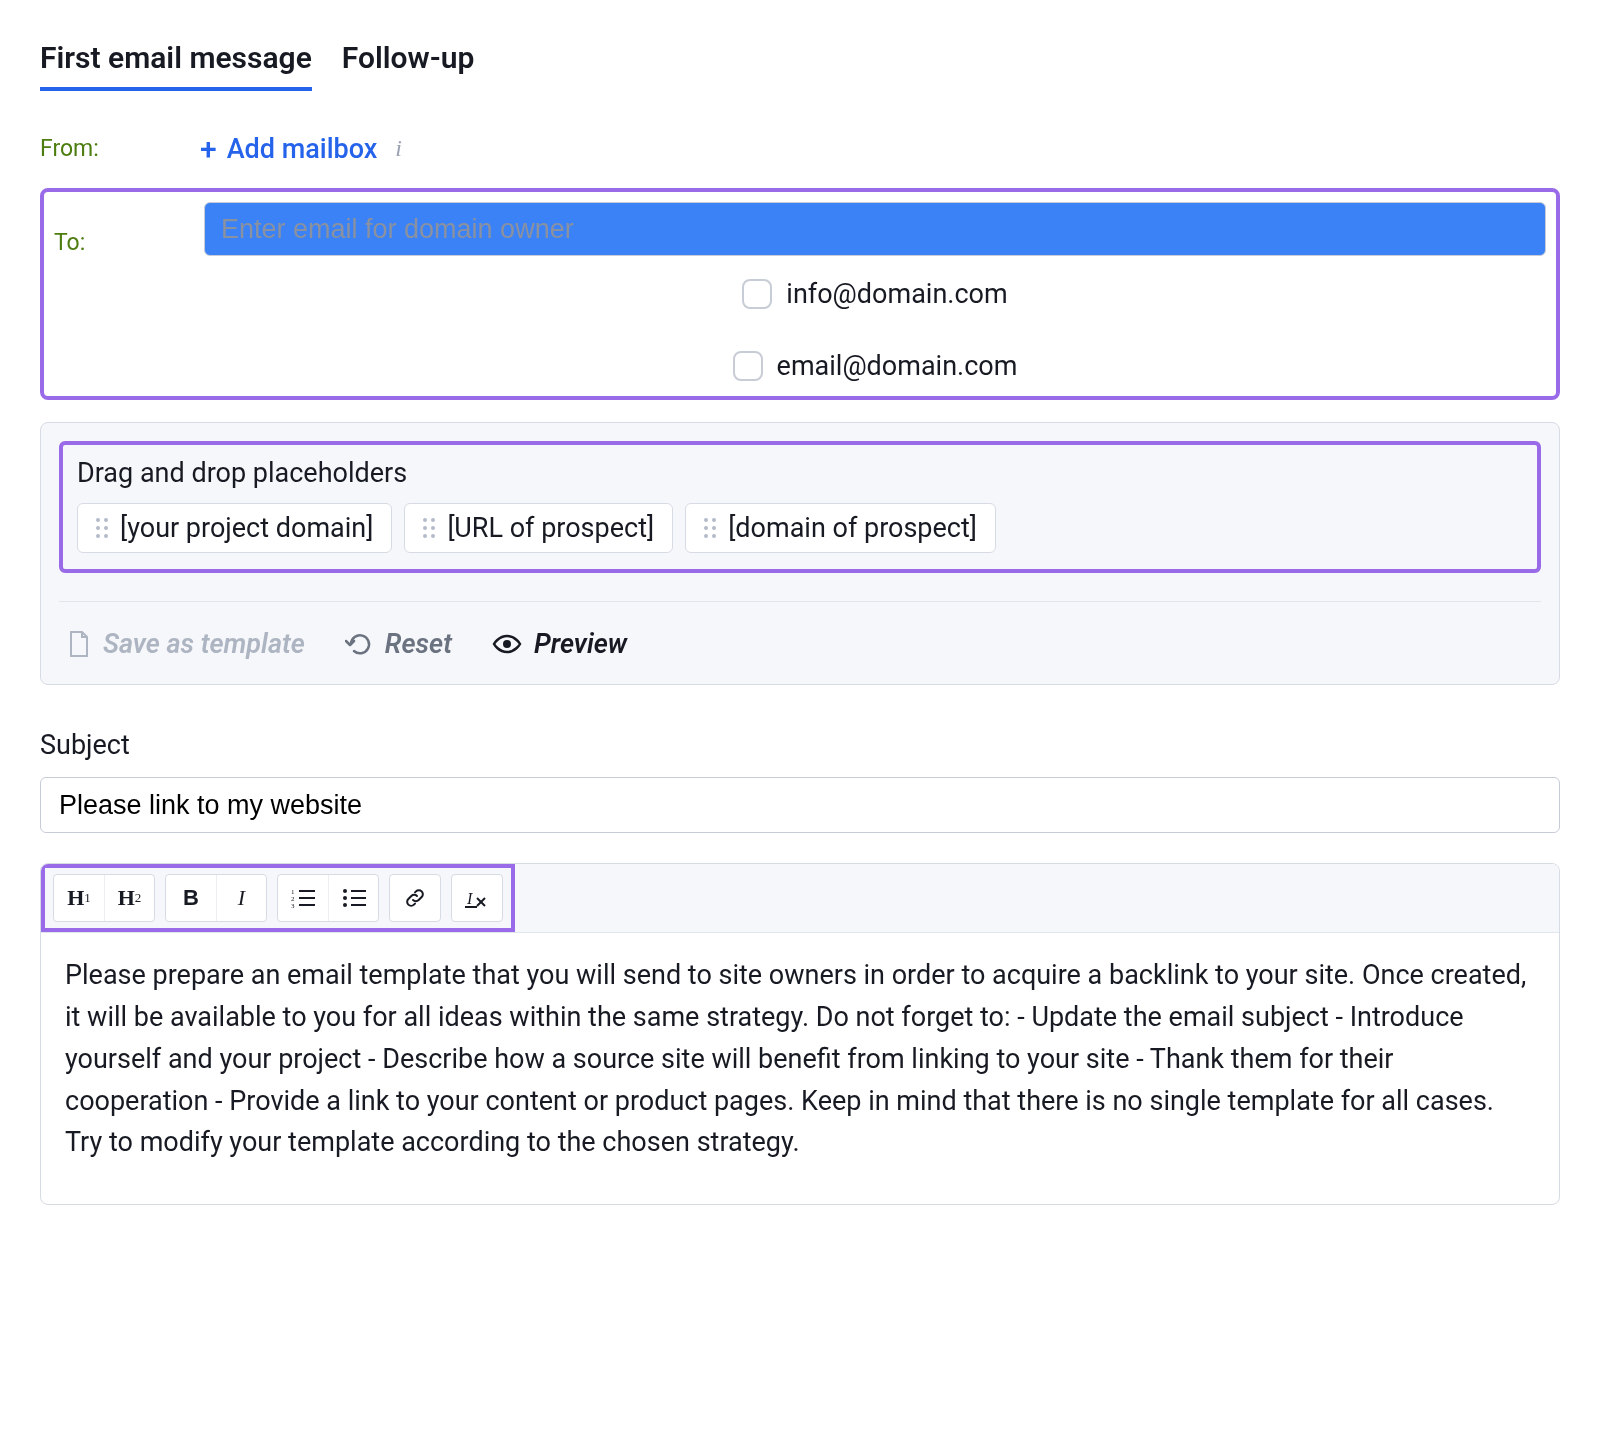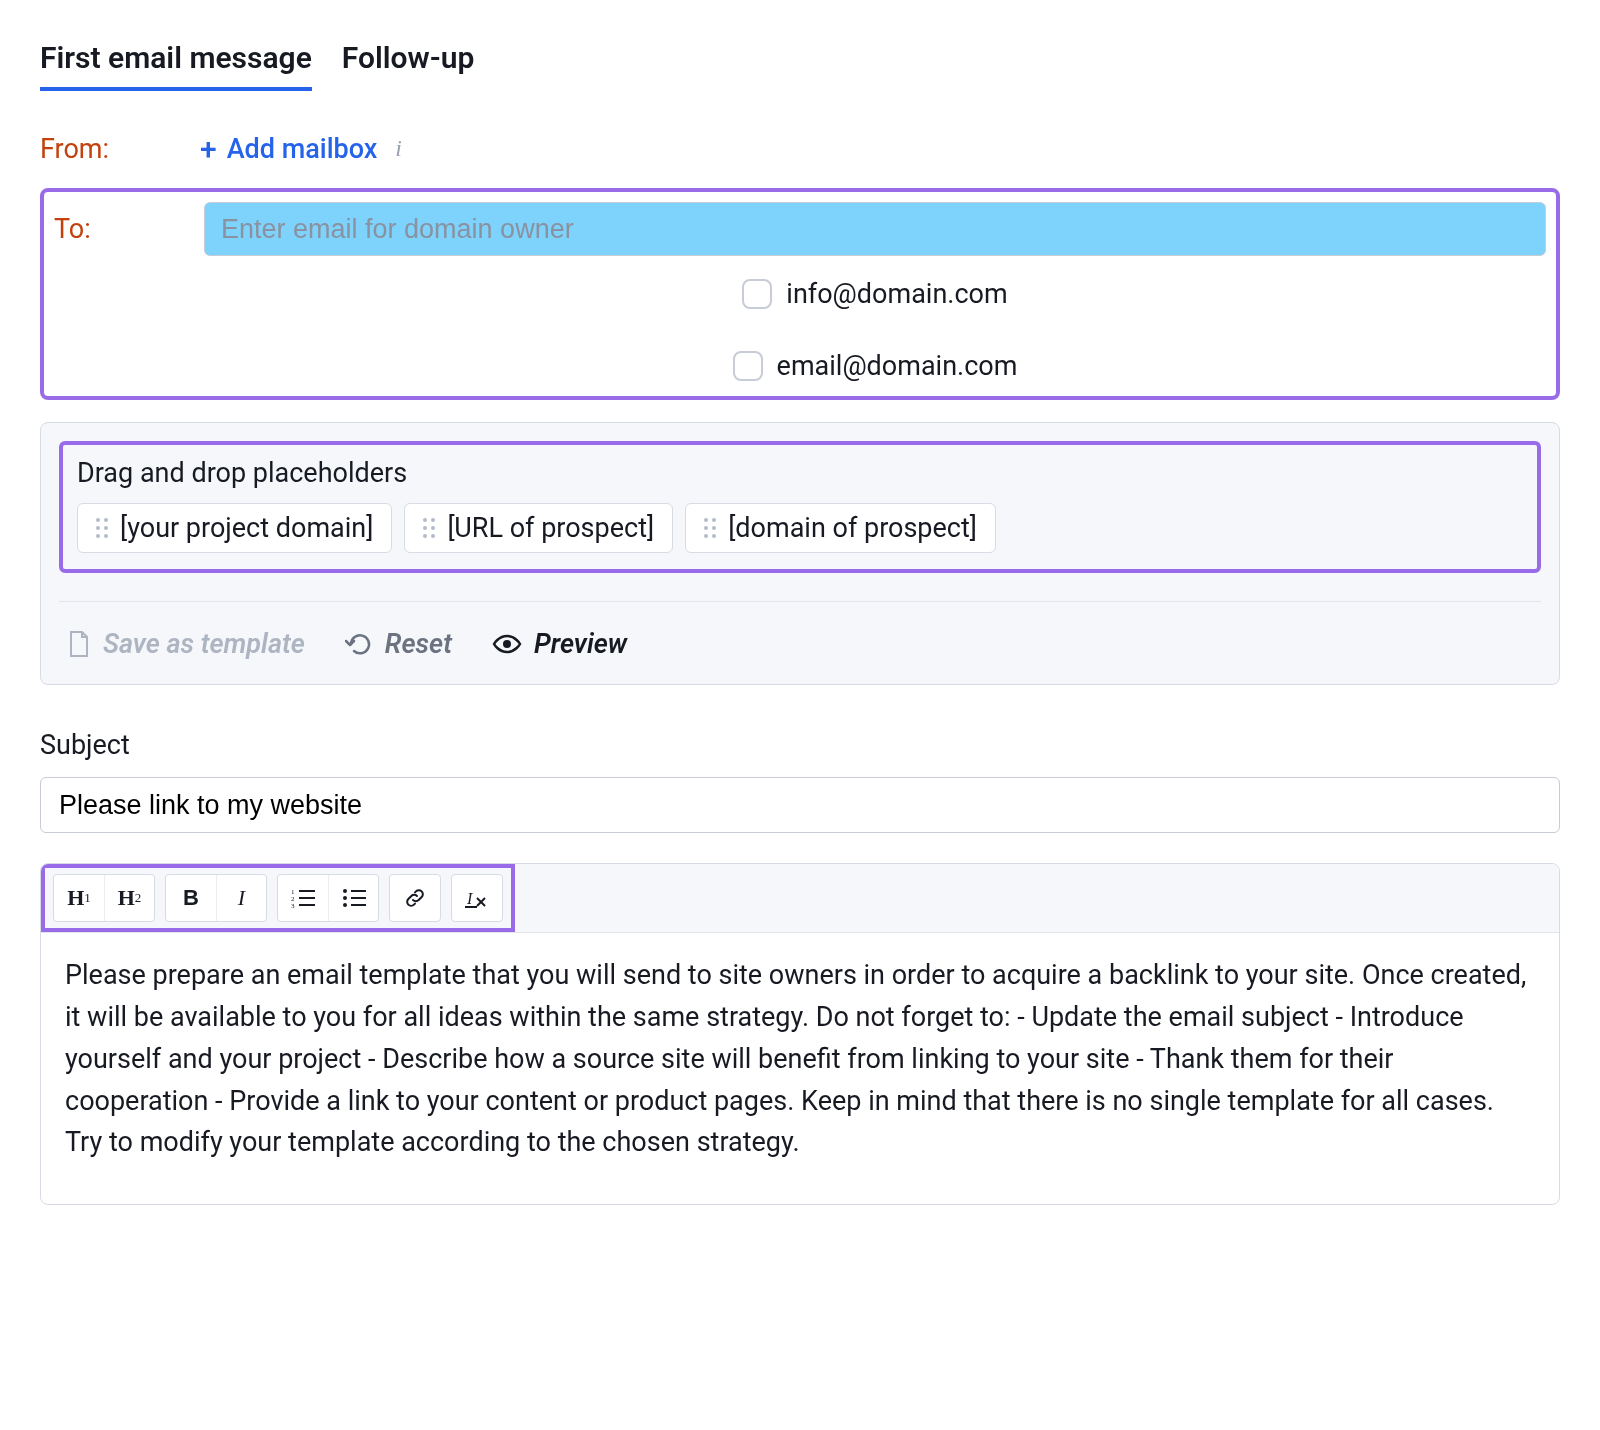--- a/index.html
+++ b/index.html
@@ -25,22 +25,22 @@
   .tab.active {
     border-bottom: 4px solid #2563eb;
   }
   .row-from {
     display: flex;
     align-items: center;
     margin-bottom: 22px;
   }
   .label-col {
     width: 160px;
-    font-size: 27px;
-    color: #c2410c;
+    font-size: 23px;
+    color: #4d7c0f;
   }
   .add-mailbox {
     display: inline-flex;
     align-items: center;
     gap: 10px;
     color: #2563eb;
     font-size: 27px;
     font-weight: 500;
     cursor: pointer;
   }
@@ -51,34 +51,34 @@
     font-size: 24px; margin-left: 8px;
   }
   .highlight-box {
     border: 4px solid #9a6be8;
     border-radius: 8px;
     padding: 10px 10px 14px 10px;
     margin-bottom: 22px;
   }
   .row-to {
     display: flex;
-    align-items: center;
+    align-items: flex-end;
     gap: 0;
     margin-bottom: 22px;
   }
   .row-to .label-col { width: 150px; }
   .to-input {
     flex: 1;
     height: 54px;
     border: 1px solid #c7ccd6;
     border-radius: 6px;
     padding: 4px 16px;
     font-size: 27px;
     color: #171a22;
-    background: #7dd3fc;
+    background: #3b82f6;
   }
   .to-input::placeholder { color: #8a91a0; }
   .checkbox-row {
     display: flex;
     align-items: center;
     gap: 40px;
     margin-left: 150px;
     flex-direction: column;
   }
   .cb-item { display: flex; align-items: center; gap: 14px; }

